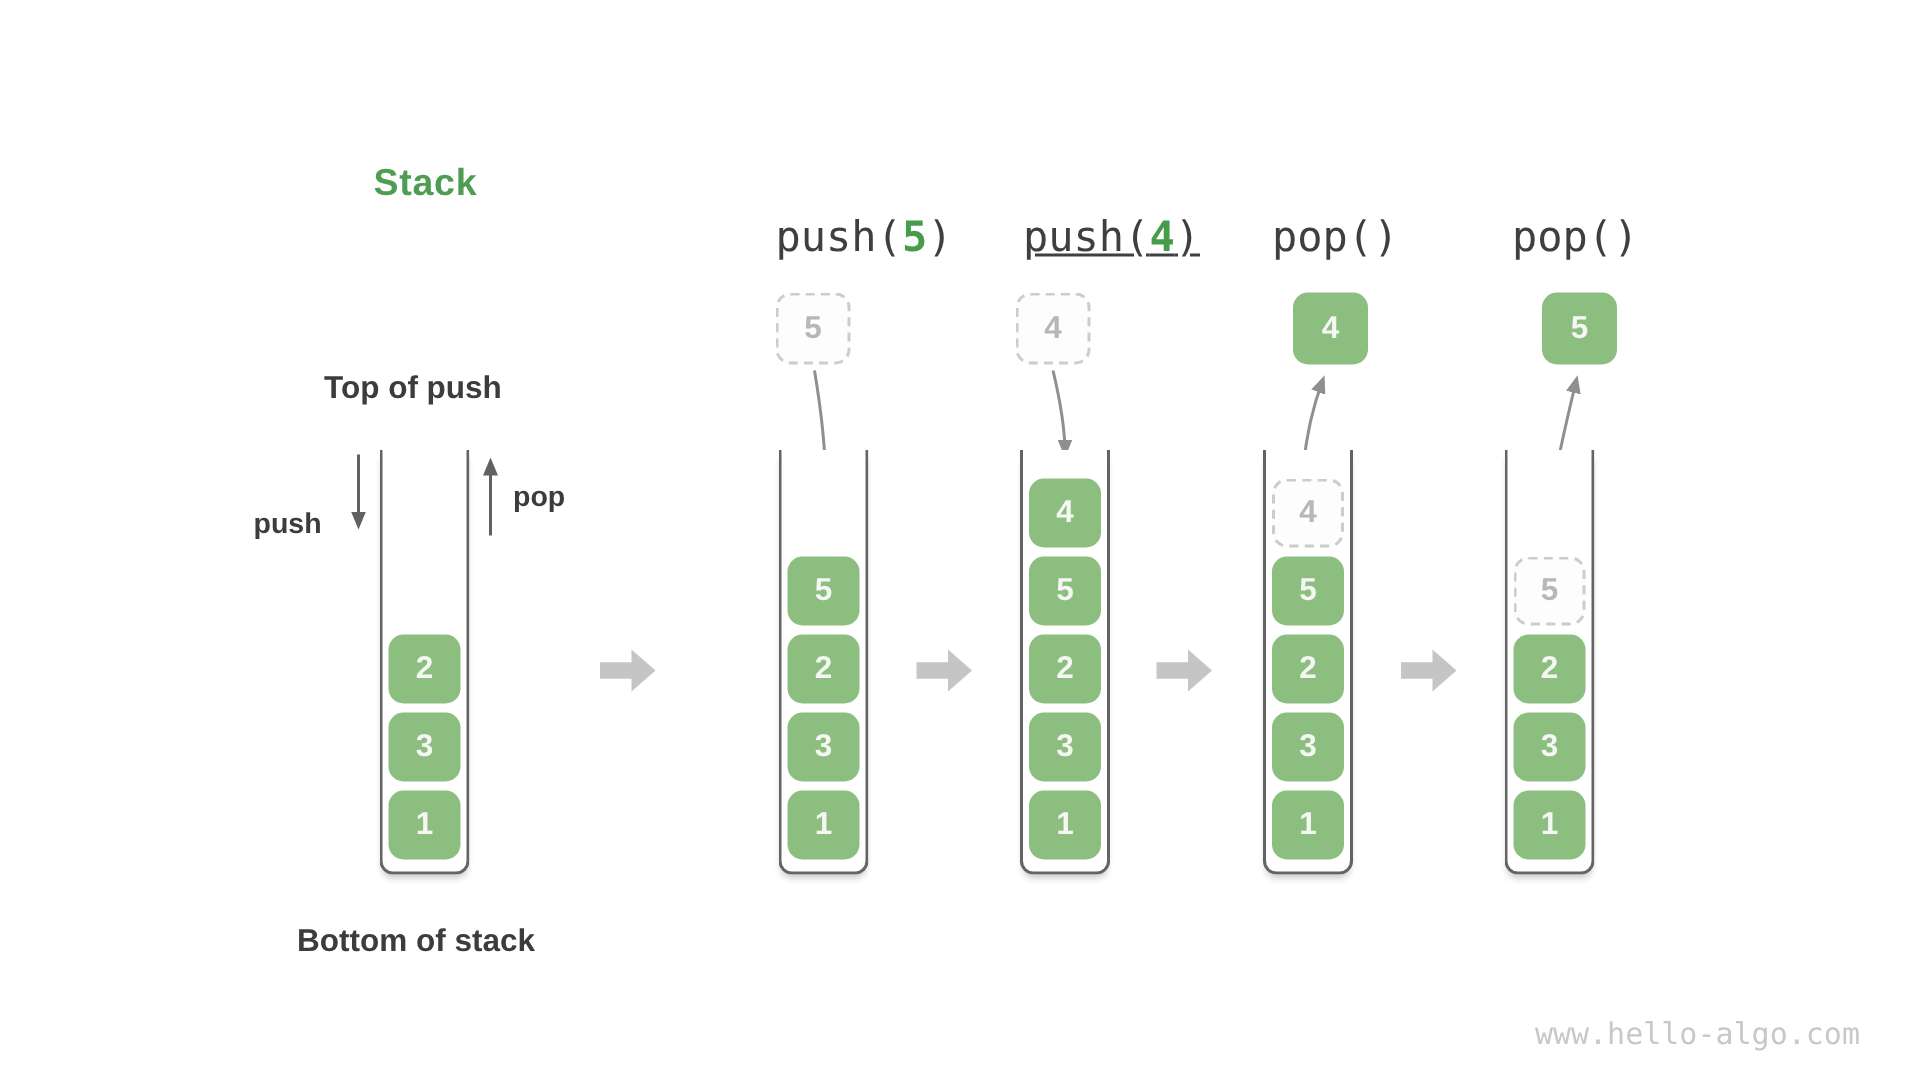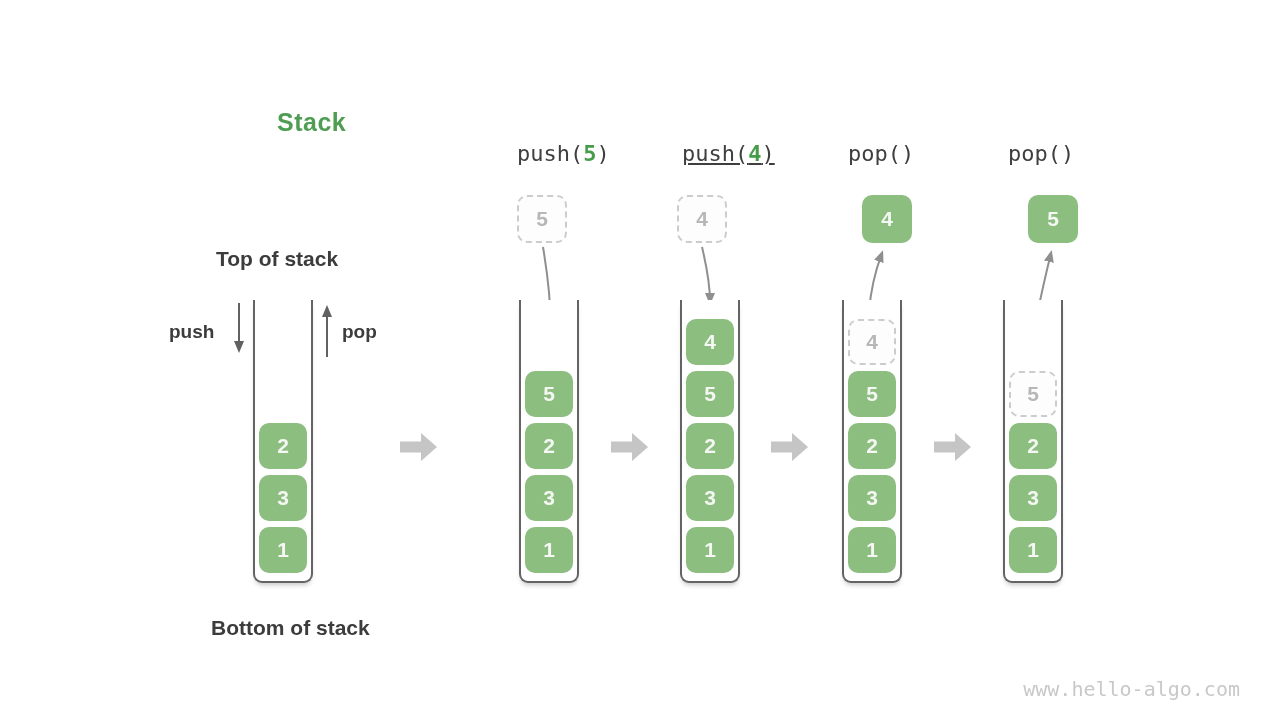--- a/index.html
+++ b/index.html
@@ -21,21 +21,20 @@
     width: 1280px; height: 720px;
     pointer-events: none;
   }
   .title {
     position: absolute;
     left: 249px; top: 108px;
     font-size: 25px;
     font-weight: bold;
     color: var(--title-green, #4e9d52);
     letter-spacing: 0.5px;
-    margin-left: 28px;
   }
   .caption {
     position: absolute;
     font-weight: bold;
     color: var(--text-dark, #3c3c3c);
     font-size: 21px;
     white-space: nowrap;
   }
   .cap-small { font-size: 19px; }
   .tube {
@@ -71,21 +70,21 @@
   .dashed {
     background: #fdfdfd;
     border: 2px dashed var(--dashed-border, #cccccc);
     box-sizing: border-box;
     color: var(--dashed-text, #b7b7b7);
   }
   .op-label {
     position: absolute;
     top: 141px;
     font-family: "DejaVu Sans Mono", monospace;
-    font-size: 22px;
+    font-size: 28px;
     color: #3f3f3f;
     white-space: nowrap;
   }
   .op-label .arg {
     color: var(--code-green, #459c49);
     font-weight: bold;
   }
   .watermark {
     position: absolute;
     top: 677px;
@@ -118,23 +117,23 @@
     <path d="M869,311 C871,288 876,269 882,253" stroke="#8f8f8f" stroke-width="2" fill="none" marker-end="url(#ah-mid)"></path>
     <path d="M1029,360 C1035,320 1043,286 1051,253" stroke="#8f8f8f" stroke-width="2" fill="none" marker-end="url(#ah-mid)"></path>
 
     <polygon fill="#c5c5c5" points="400,441.5 421,441.5 421,433 437,447 421,461 421,452.5 400,452.5"></polygon>
     <polygon fill="#c5c5c5" points="611,441.5 632,441.5 632,433 648,447 632,461 632,452.5 611,452.5"></polygon>
     <polygon fill="#c5c5c5" points="771,441.5 792,441.5 792,433 808,447 792,461 792,452.5 771,452.5"></polygon>
     <polygon fill="#c5c5c5" points="934,441.5 955,441.5 955,433 971,447 955,461 955,452.5 934,452.5"></polygon>
   </svg>
 
   <div class="title">Stack</div>
-  <div class="caption" style="left:216px; top:247px;">Top of stack</div>
-  <div class="caption" style="left:198px; top:616px;margin-left:13px;">Bottom of stack</div>
-  <div class="caption cap-small" style="left:169px; top:321px;text-align:right;">push</div>
+  <div class="caption" style="left:216px; top:247px;">Top of push</div>
+  <div class="caption" style="left:198px; top:616px;">Bottom of stack</div>
+  <div class="caption cap-small" style="left:169px; top:339px;text-align:right;">push</div>
   <div class="caption cap-small" style="left:342px; top:321px;">pop</div>
 
   <div class="op-label" style="left:517px;"><span>push(</span><span class="arg">5</span><span>)</span></div>
   <div class="op-label" style="left:682px;text-decoration:underline;"><span>push(</span><span class="arg">4</span><span>)</span></div>
   <div class="op-label" style="left:848px;"><span>pop()</span><span class="arg"></span><span></span></div>
   <div class="op-label" style="left:1008px;"><span>pop()</span><span class="arg"></span><span></span></div>
 
   <div class="cell above dashed" style="left:517px; top:195px;">5</div>
   <div class="cell above dashed" style="left:677px; top:195px;">4</div>
   <div class="cell above" style="left:862px; top:195px;">4</div>

